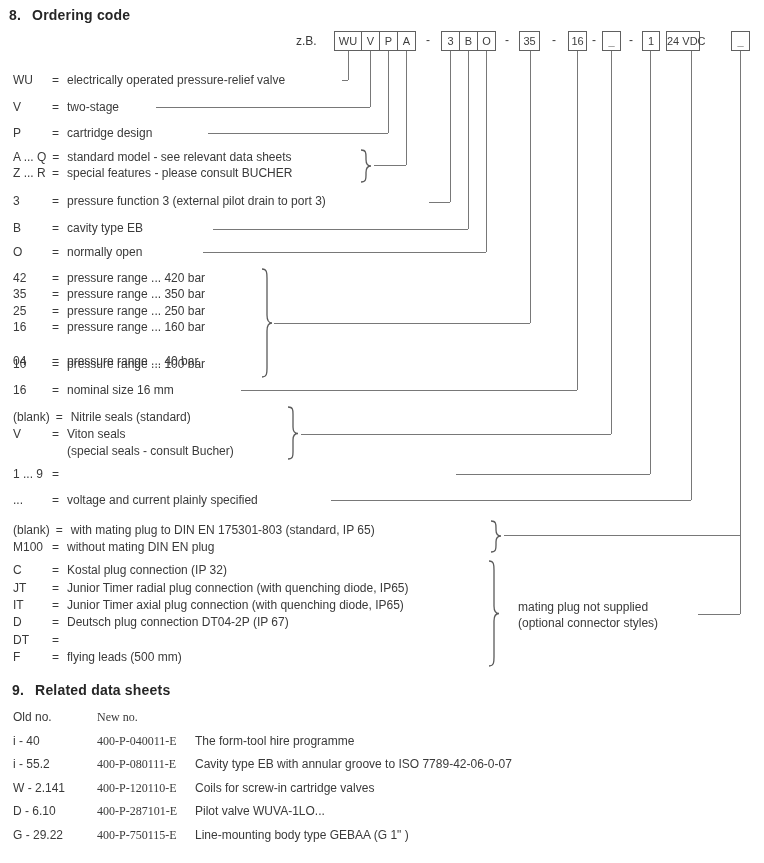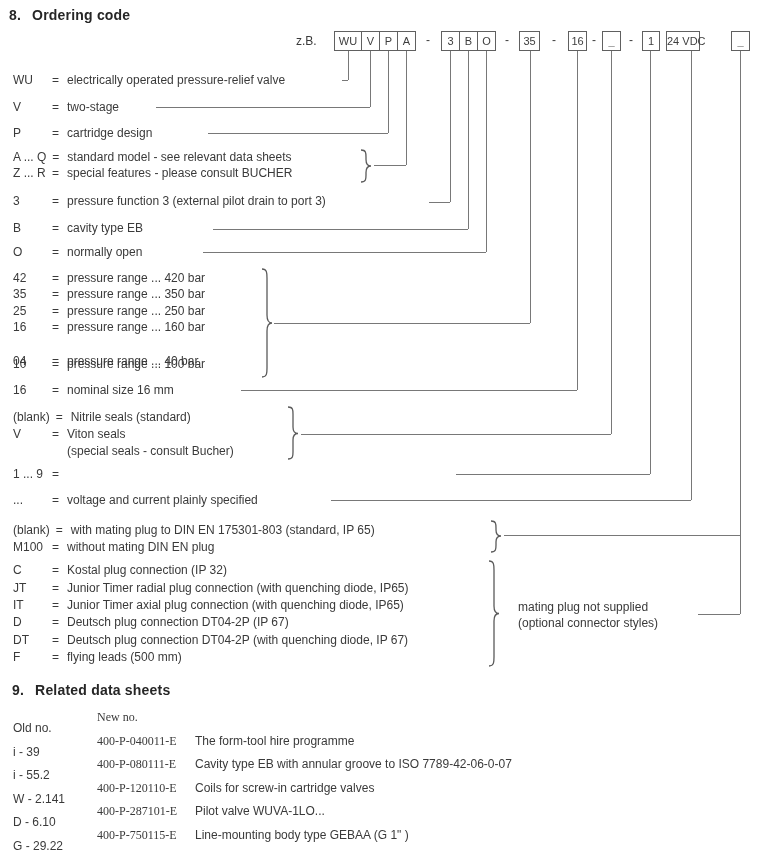--- a/index.html
+++ b/index.html
@@ -38,21 +38,21 @@
   }
   .lcode{min-width:33px;padding-right:6px;}
   .leq{width:15px;}
   
   .note{position:absolute;left:518px;top:599px;font-size:12px;line-height:16px;color:#3a3a3a;}
   
   .trow{
     position:absolute;left:13px;height:16px;display:flex;
     font-size:12px;white-space:nowrap;color:#3a3a3a;
   }
-  .c-old{width:84px;margin-top:11px;}
+  .c-old{width:84px;}
   .c-new{width:98px;font-family:Liberation Serif, serif;}
   svg.lines{position:absolute;left:0;top:0;pointer-events:none;}
 </style>
 </head>
 <body>
 
 <div id="page">
 
   <svg class="lines" width="764" height="863" viewBox="0 0 764 863">
     <g stroke="#787878" stroke-width="1" shape-rendering="crispEdges">
@@ -251,21 +251,20 @@
       <span class="ltext">Junior Timer axial plug connection (with quenching diode, IP65)</span>
     </div>
   <div class="lrow" style="top:614px">
       <span class="lcode">D</span>
       <span class="leq">=</span>
       <span class="ltext">Deutsch plug connection DT04-2P (IP 67)</span>
     </div>
   <div class="lrow" style="top:632px">
       <span class="lcode">DT</span>
       <span class="leq">=</span>
-      <span class="ltext">Deutsch plug connection DT04-2P (with quenching diode, IP 67)</span>
     </div>
   <div class="lrow" style="top:649px">
       <span class="lcode">F</span>
       <span class="leq">=</span>
       <span class="ltext">flying leads (500 mm)</span>
     </div>
 
   <div class="note">
     <div>mating plug not supplied</div>
     <div>(optional connector styles)</div>
@@ -275,21 +274,21 @@
     <span>9.</span>
     <span>Related data sheets</span>
   </div>
 
   <div class="trow" style="top:710px">
     <span class="c-old">Old no.</span>
     <span class="c-new">New no.</span>
   </div>
 
   <div class="trow" style="top:734px">
-    <span class="c-old">i - 39</span>
+    <span class="c-old">i - 40</span>
     <span class="c-new">400-P-040011-E</span>
     <span class="c-desc">The form-tool hire programme</span>
   </div>
   <div class="trow" style="top:757px">
     <span class="c-old">i - 55.2</span>
     <span class="c-new">400-P-080111-E</span>
     <span class="c-desc">Cavity type EB with annular groove to ISO 7789-42-06-0-07</span>
   </div>
   <div class="trow" style="top:781px">
     <span class="c-old">W - 2.141</span>

